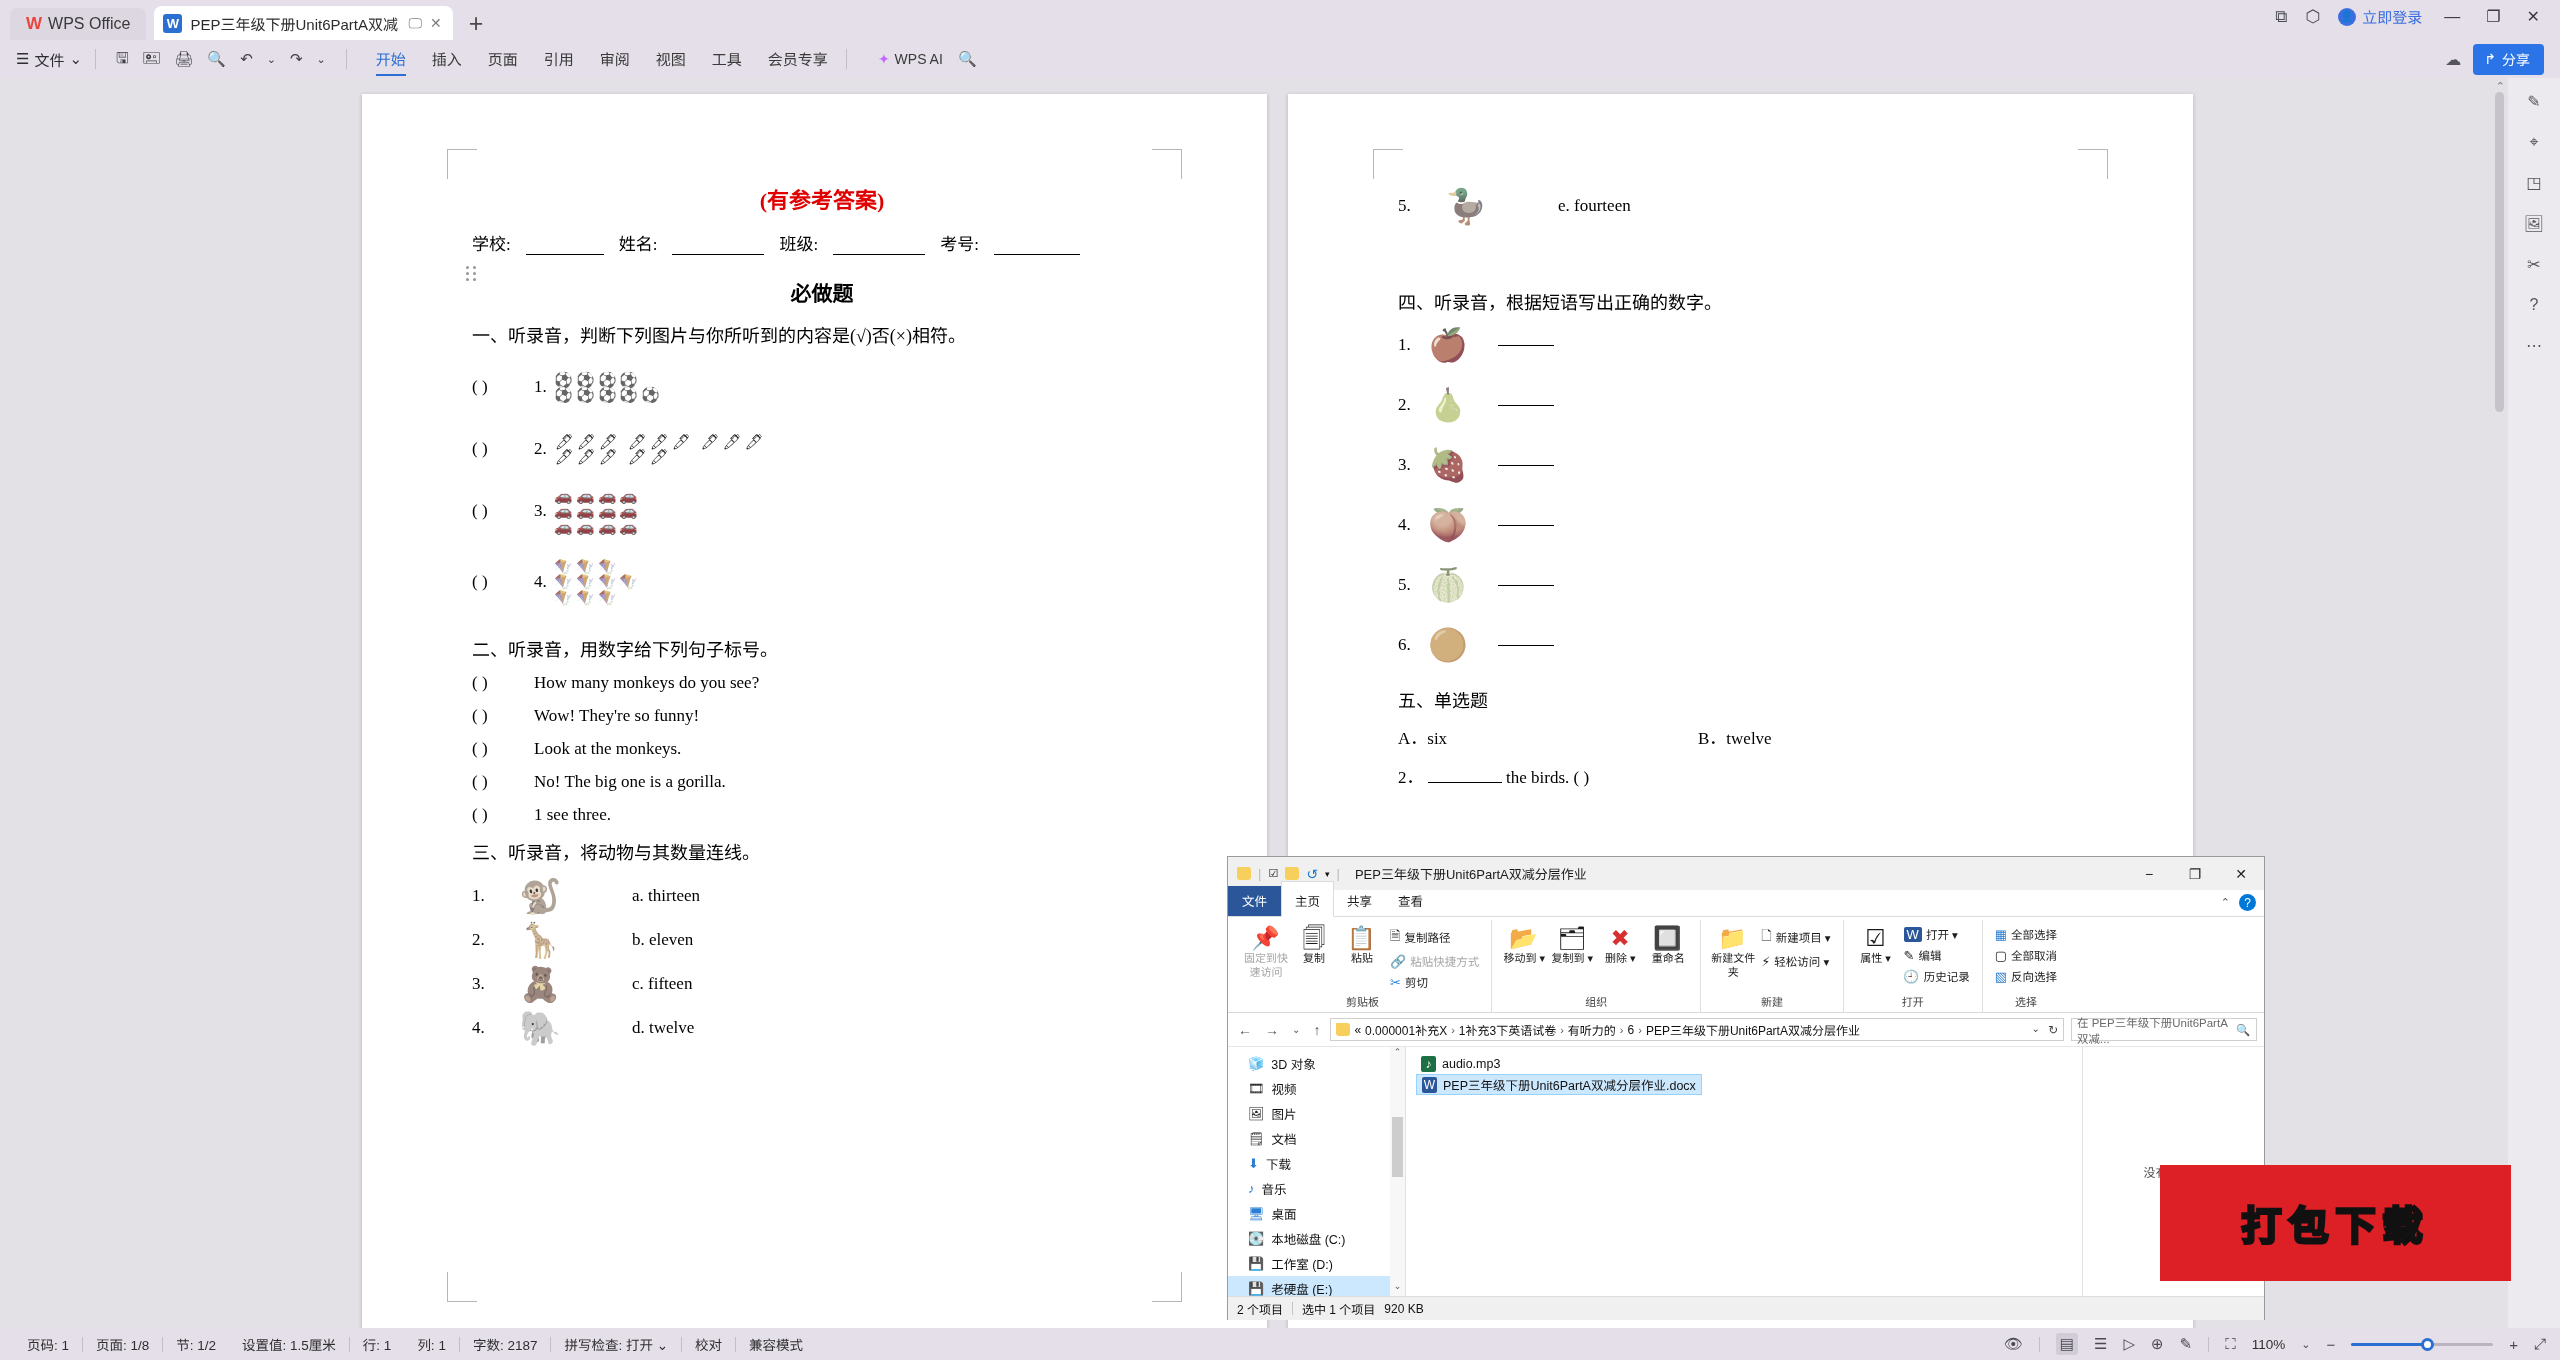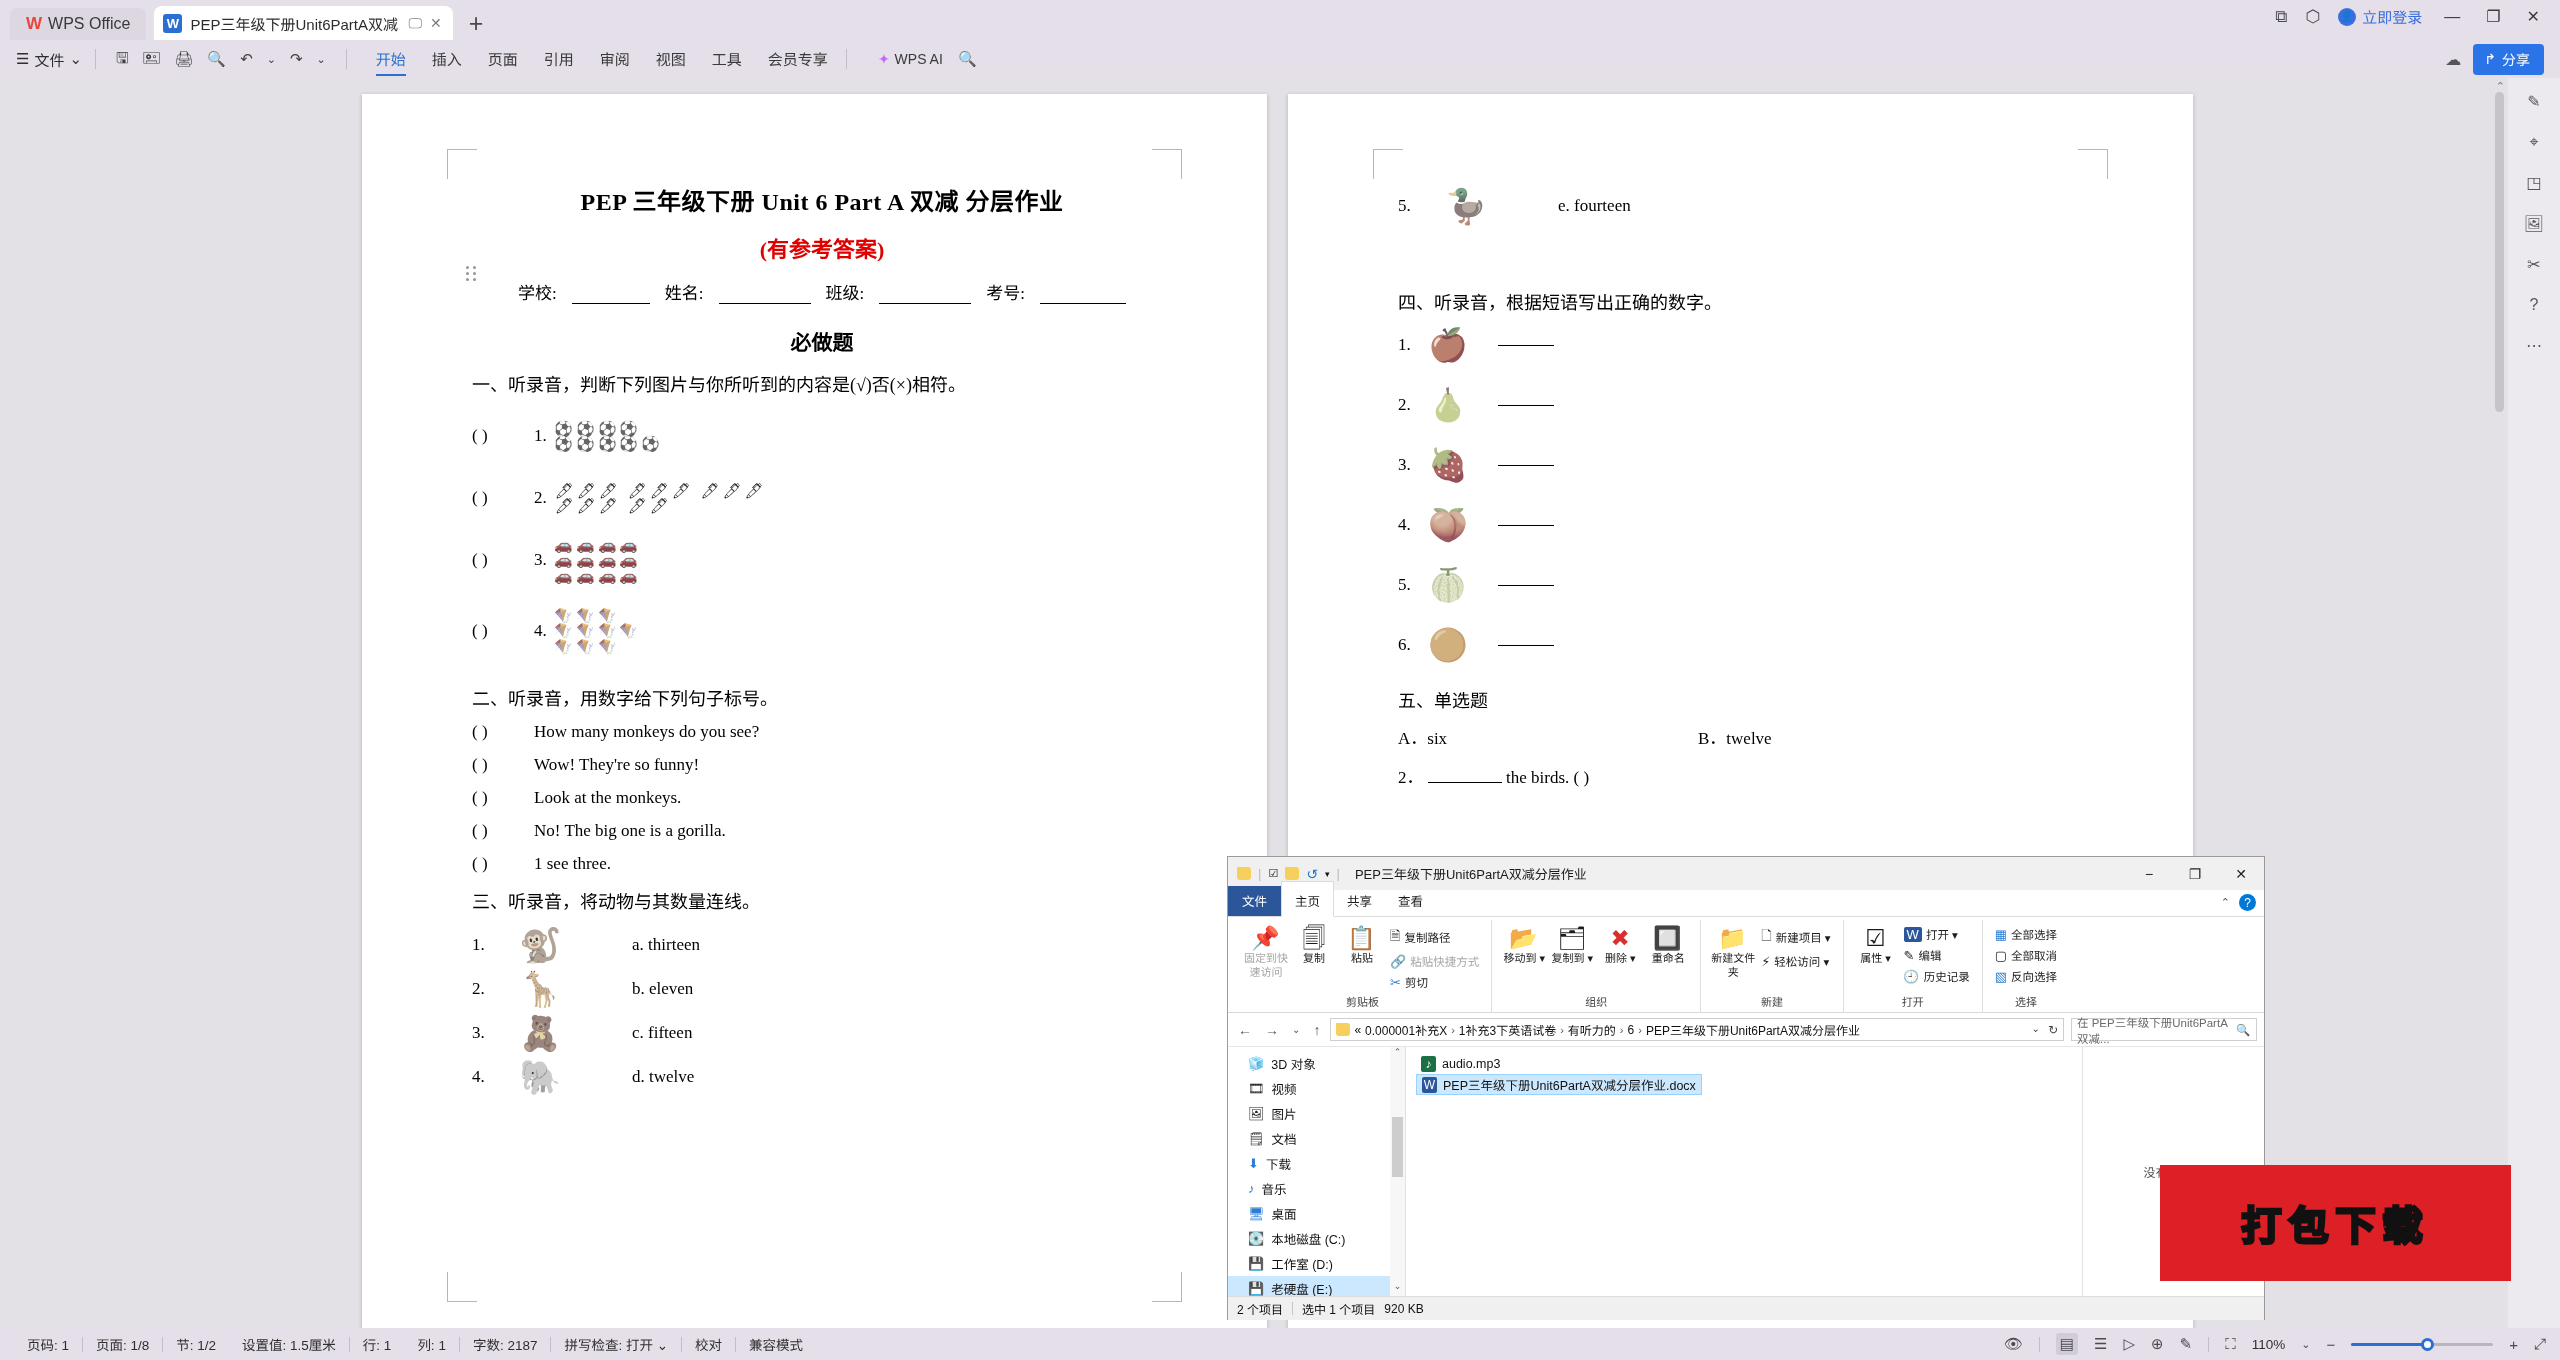--- a/index.html
+++ b/index.html
@@ -128,21 +128,21 @@
 
   .doc-title {
     text-align: center; font-size: 24px; font-weight: bold;
     letter-spacing: .5px; margin-bottom: 14px;
   }
   .doc-sub {
     text-align: center; font-size: 22px; font-weight: bold; color: #e00000;
     margin-bottom: 16px;
   }
   .info-line {
-    font-size: 17px; display: flex; justify-content: center; gap: 15px;
+    font-size: 17px; display: flex; gap: 15px;
     margin-bottom: 22px; white-space: nowrap;
   }
   .info-line u { text-decoration: none; border-bottom: 1px solid #000; display: inline-block; }
   .u-s { width: 78px; } .u-m { width: 92px; } .u-l { width: 86px; }
 
   .sec-head {
     text-align: center; font-size: 21px; font-weight: bold; margin-bottom: 14px;
   }
   .q-head { font-size: 18px; margin: 9px 0 12px; }
   .q-row { font-size: 17px; margin-bottom: 13px; display: flex; align-items: center; }
@@ -398,21 +398,20 @@
       <span class="handle">
         <i></i>
           <i></i>
           <i></i>
           <i></i>
           <i></i>
           <i></i>
       </span>
 
       <div class="doc-body">
-        <div class="doc-title">PEP 三年级下册 Unit 6 Part A  双减  分层作业</div>
         <div class="doc-sub">(有参考答案)</div>
 
         <div class="info-line">
           <span>学校:</span>
             <u class="u-s"></u>
           <span>姓名:</span>
             <u class="u-m"></u>
           <span>班级:</span>
             <u class="u-m"></u>
           <span>考号:</span>

